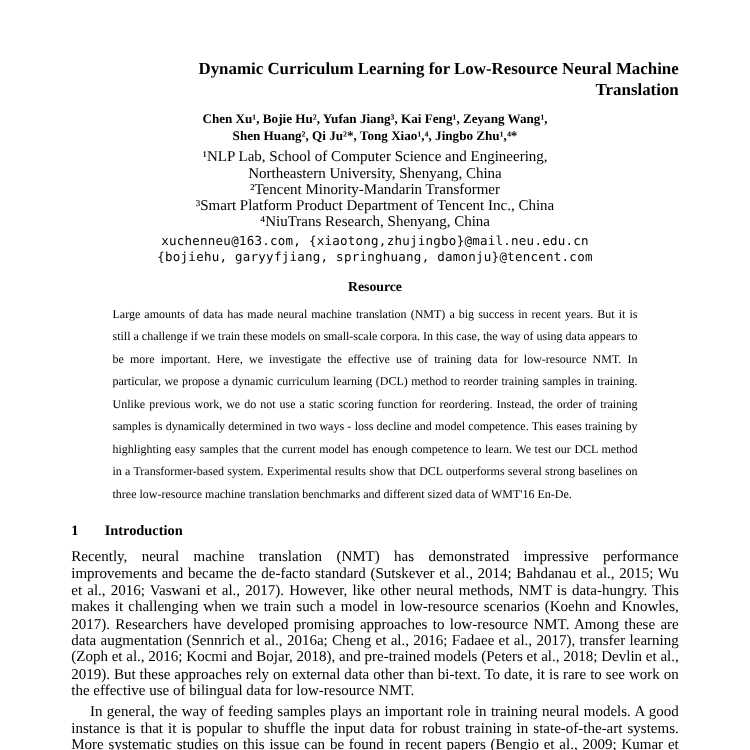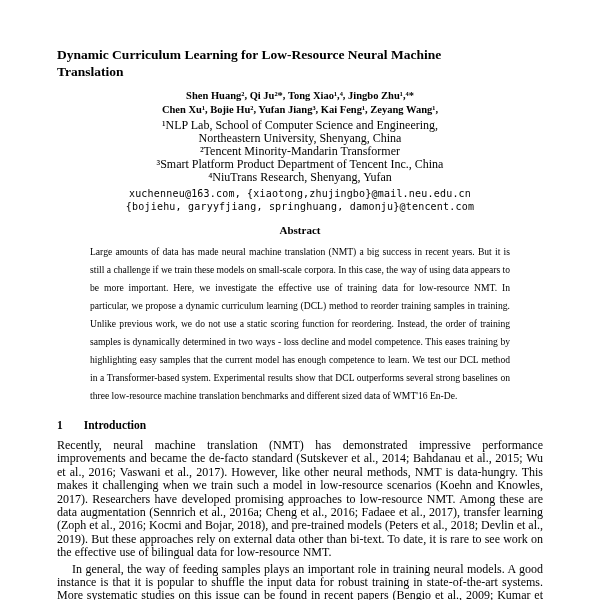--- a/index.html
+++ b/index.html
@@ -10,21 +10,21 @@
     overflow: hidden;
     font-family: "Liberation Serif", "DejaVu Serif", serif;
     color: #000000;
   }
   .page {
     width: 600px;
     height: 600px;
     padding: 46px 57px 0 57px;
   }
   .title {
-    text-align: left;
+    text-align: right;
     font-weight: bold;
     font-size: 13.5px;
     line-height: 17px;
     margin-bottom: 9px;
   }
   .authors {
     text-align: center;
     font-weight: bold;
     font-size: 10.5px;
     line-height: 14px;
@@ -75,38 +75,38 @@
 <body>
 
 <div class="page">
 
   <h1 class="title">
     <div>Dynamic Curriculum Learning for Low-Resource Neural Machine</div>
     <div>Translation</div>
   </h1>
 
   <div class="authors">
+    <div>Chen Xu¹, Bojie Hu², Yufan Jiang³, Kai Feng¹, Zeyang Wang¹,</div>
     <div>Shen Huang², Qi Ju²*, Tong Xiao¹,⁴, Jingbo Zhu¹,⁴*</div>
-    <div>Chen Xu¹, Bojie Hu², Yufan Jiang³, Kai Feng¹, Zeyang Wang¹,</div>
   </div>
 
   <div class="affiliations">
     <div>¹NLP Lab, School of Computer Science and Engineering,</div>
     <div>Northeastern University, Shenyang, China</div>
     <div>²Tencent Minority-Mandarin Transformer</div>
     <div>³Smart Platform Product Department of Tencent Inc., China</div>
-    <div>⁴NiuTrans Research, Shenyang, Yufan</div>
+    <div>⁴NiuTrans Research, Shenyang, China</div>
   </div>
 
   <div class="emails">
     <div>xuchenneu@163.com, {xiaotong,zhujingbo}@mail.neu.edu.cn</div>
     <div>{bojiehu, garyyfjiang, springhuang, damonju}@tencent.com</div>
   </div>
 
-  <div class="abstract-heading">Abstract</div>
+  <div class="abstract-heading">Resource</div>
 
   <p class="abstract-body">Large amounts of data has made neural machine translation (NMT) a big success in recent years. But it is still a challenge if we train these models on small-scale corpora. In this case, the way of using data appears to be more important. Here, we investigate the effective use of training data for low-resource NMT. In particular, we propose a dynamic curriculum learning (DCL) method to reorder training samples in training. Unlike previous work, we do not use a static scoring function for reordering. Instead, the order of training samples is dynamically determined in two ways - loss decline and model competence. This eases training by highlighting easy samples that the current model has enough competence to learn. We test our DCL method in a Transformer-based system. Experimental results show that DCL outperforms several strong baselines on three low-resource machine translation benchmarks and different sized data of WMT'16 En-De.</p>
 
   <div class="section-heading">
     <span class="sec-number">1</span><span class="sec-title">Introduction</span>
   </div>
 
   <p class="para">Recently, neural machine translation (NMT) has demonstrated impressive performance improvements and became the de-facto standard (Sutskever et al., 2014; Bahdanau et al., 2015; Wu et al., 2016; Vaswani et al., 2017). However, like other neural methods, NMT is data-hungry. This makes it challenging when we train such a model in low-resource scenarios (Koehn and Knowles, 2017). Researchers have developed promising approaches to low-resource NMT. Among these are data augmentation (Sennrich et al., 2016a; Cheng et al., 2016; Fadaee et al., 2017), transfer learning (Zoph et al., 2016; Kocmi and Bojar, 2018), and pre-trained models (Peters et al., 2018; Devlin et al., 2019). But these approaches rely on external data other than bi-text. To date, it is rare to see work on the effective use of bilingual data for low-resource NMT.</p>
 
   <p class="para indent">In general, the way of feeding samples plays an important role in training neural models. A good instance is that it is popular to shuffle the input data for robust training in state-of-the-art systems. More systematic studies on this issue can be found in recent papers (Bengio et al., 2009; Kumar et al., 2010; Shrivastava et al., 2016). For example, Arpit et al. (2017) have pointed out that deep neural networks</p>

